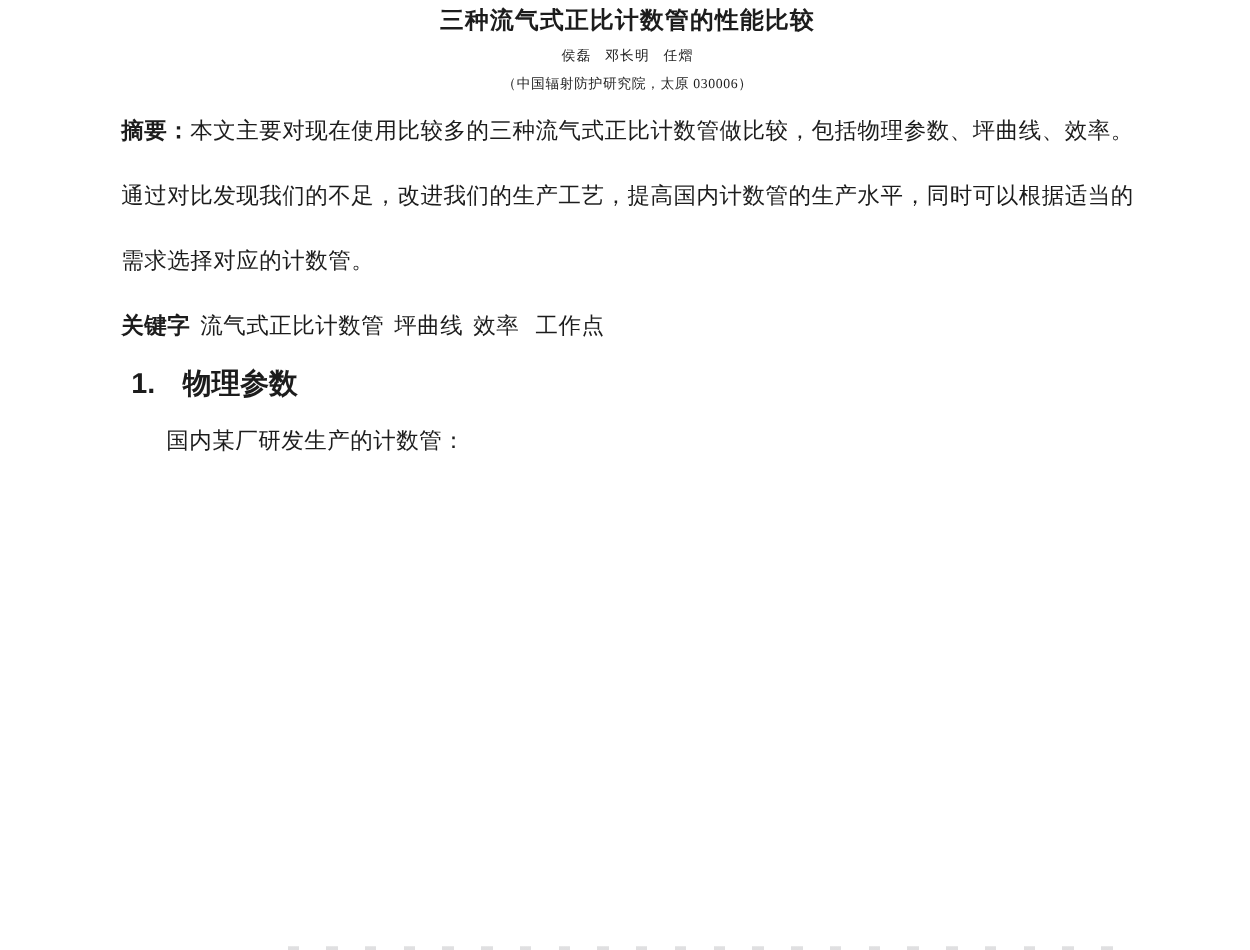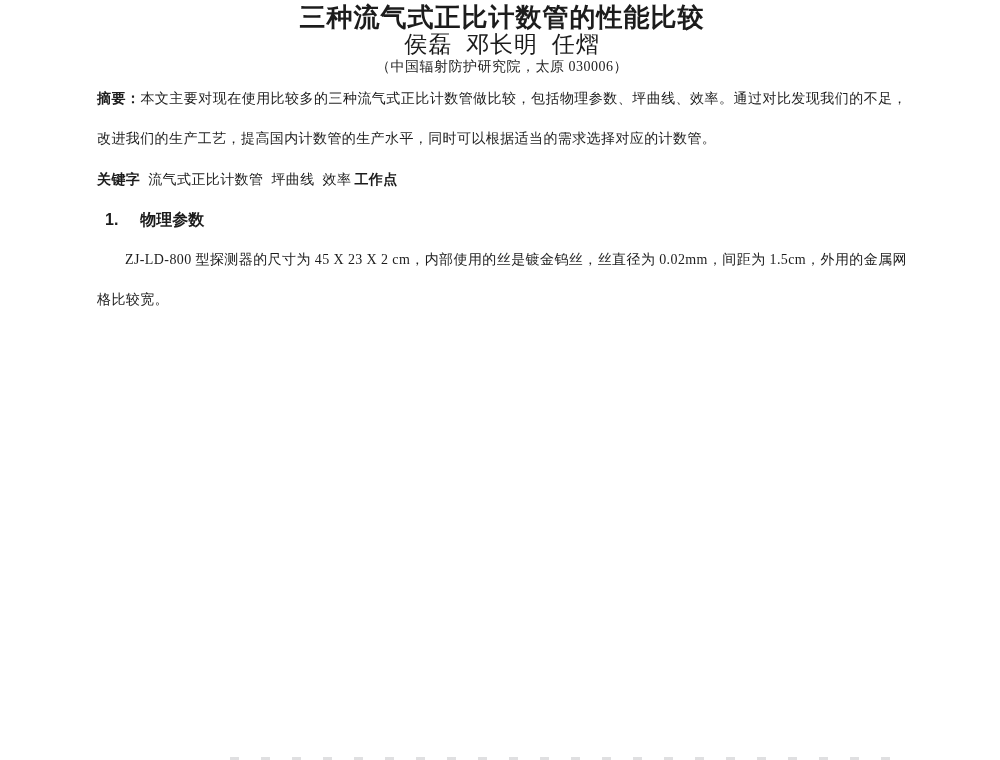--- a/index.html
+++ b/index.html
@@ -21,61 +21,61 @@
     left: 97px;
     top: 0;
     width: 810px;
   }
   .content p, .content h1, .content div {
     margin: 0;
     padding: 0;
   }
   .title {
     margin-top: 124px;
-    font-size: 26px;
+    font-size: 19px;
     line-height: 34px;
     font-weight: 700;
     text-align: center;
     letter-spacing: 1px;
     font-family: "Liberation Sans", "DejaVu Sans", sans-serif;
   }
   .authors {
     margin-top: 26px;
-    font-size: 23px;
+    font-size: 11px;
     line-height: 22px;
     text-align: center;
     letter-spacing: 1px;
     word-spacing: 7px;
   }
   .affiliation {
     margin-top: 16px;
-    font-size: 14px;
+    font-size: 11px;
     line-height: 22px;
     text-align: center;
     letter-spacing: 0.5px;
   }
   .bodytext {
-    font-size: 14px;
-    line-height: 40px;
+    font-size: 18px;
+    line-height: 52px;
     letter-spacing: 0.4px;
     text-align: justify;
   }
   .abstract { margin-top: 11px; }
   .bold-label {
     font-weight: 700;
     font-family: "Liberation Sans", "DejaVu Sans", sans-serif;
     font-style: normal;
   }
   .keywords { margin-top: 4px; }
   .kw { margin-left: 8px; }
   .kw-first { margin-left: 8px; }
-  .kw-tight { margin-left: 3px; font-weight: bold; }
+  .kw-tight { margin-left: 13px; }
   .section-heading {
     margin-top: 2px;
-    font-size: 16px;
+    font-size: 23px;
     line-height: 40px;
     font-weight: 700;
     font-family: "Liberation Sans", "DejaVu Sans", sans-serif;
   }
   .section-heading .sec-num { margin-left: 8px; }
   .section-heading .sec-title { margin-left: 22px; }
   .para { text-indent: 2em; }
   .cutoff-strip {
     position: absolute;
     left: 230px;
@@ -100,21 +100,21 @@
     <div class="authors">侯磊 邓长明 任熠</div>
 
     <div class="affiliation">（中国辐射防护研究院，太原 030006）</div>
 
     <p class="bodytext abstract"><b class="bold-label">摘要：</b><span>本文主要对现在使用比较多的三种流气式正比计数管做比较，包括物理参数、坪曲线、效率。通过对比发现我们的不足，改进我们的生产工艺，提高国内计数管的生产水平，同时可以根据适当的需求选择对应的计数管。</span></p>
 
     <div class="bodytext keywords"><b class="bold-label">关键字</b><span class="kw kw-first">流气式正比计数管</span><span class="kw">坪曲线</span><span class="kw">效率</span><span class="kw kw-tight">工作点</span></div>
 
     <div class="section-heading"><span class="sec-num">1.</span><span class="sec-title">物理参数</span></div>
 
+    <p class="bodytext para">国内某厂研发生产的计数管：</p>
 
-    <p class="bodytext para">ZJ-LD-800 型探测器的尺寸为 45 X 23 X 2 cm，内部使用的丝是镀金钨丝，丝直径为 0.02mm，间距为 1.5cm，外用的金属网格比较宽。</p>
 
 
 
   </div>
 
   <div class="cutoff-strip"></div>
 </div>
 
 </body></html>

